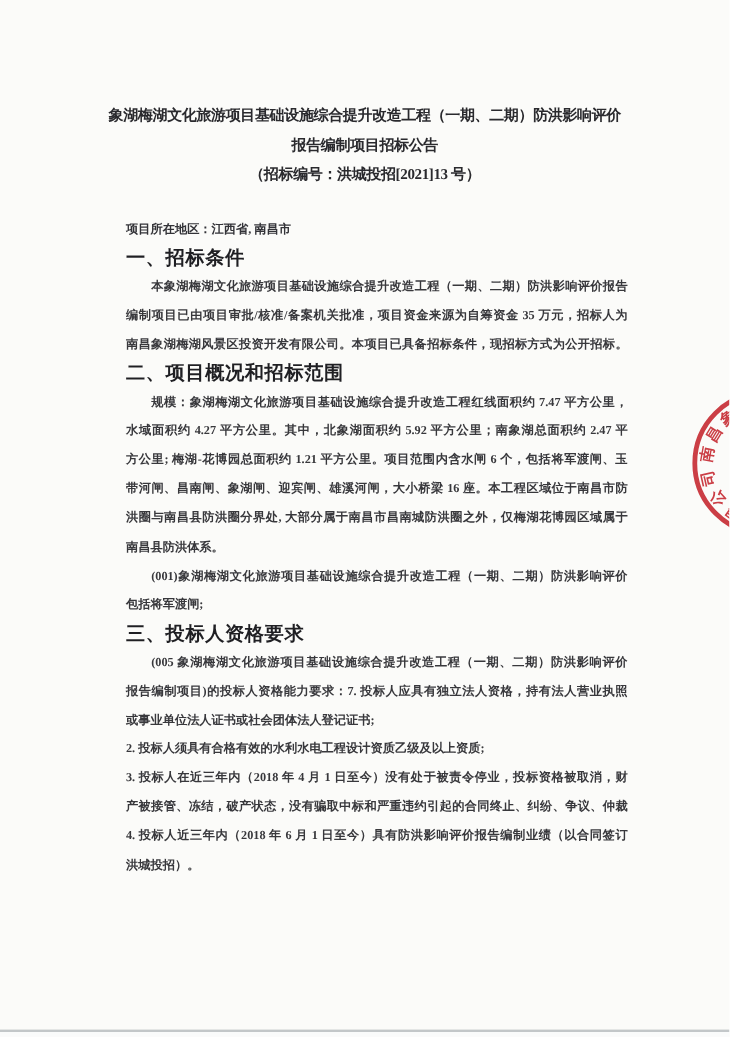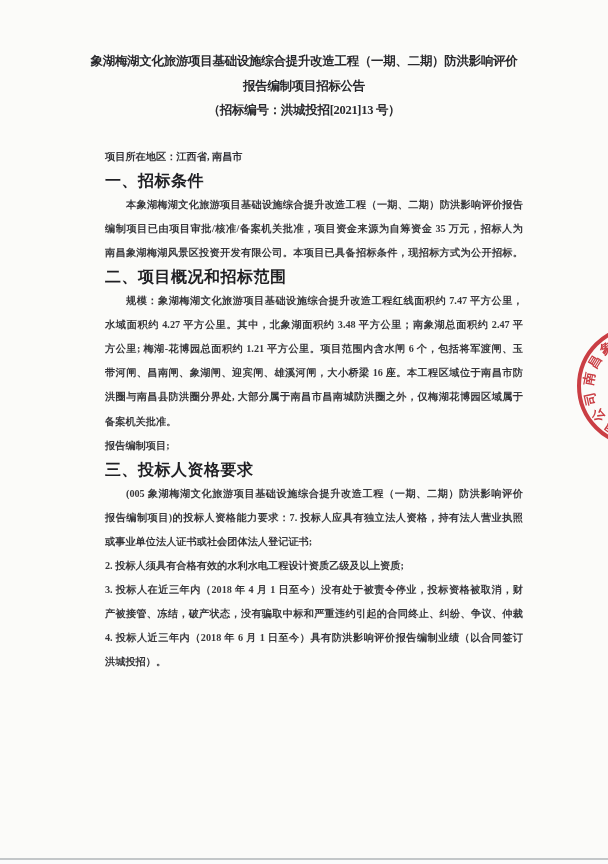--- a/index.html
+++ b/index.html
@@ -9,21 +9,21 @@
     background: #ffffff;
     font-family: "Liberation Serif", "DejaVu Serif", serif;
   }
   .page {
     position: relative;
     width: 608px; height: 864px;
     background: #fbfbf9;
     overflow: hidden;
   }
   .title-block {
-    margin-top: 49px;
+    margin-top: 84px;
     text-align: center;
     line-height: 24.5px;
     font-size: 12.5px;
     font-weight: bold;
     letter-spacing: -0.3px;
     color: #2a2a2e;
   }
   .content {
     margin: 22px 85px 0 105px;
     font-size: 10.2px;
@@ -76,26 +76,27 @@
   </div>
 
   <div class="content">
       <div class="line meta end">项目所在地区：江西省, 南昌市</div>
       <div class="line heading end">一、招标条件</div>
       <div class="line indent">本象湖梅湖文化旅游项目基础设施综合提升改造工程（一期、二期）防洪影响评价报告</div>
       <div class="line">编制项目已由项目审批/核准/备案机关批准，项目资金来源为自筹资金 35 万元，招标人为</div>
       <div class="line">南昌象湖梅湖风景区投资开发有限公司。本项目已具备招标条件，现招标方式为公开招标。</div>
       <div class="line heading end">二、项目概况和招标范围</div>
       <div class="line indent">规模：象湖梅湖文化旅游项目基础设施综合提升改造工程红线面积约 7.47 平方公里，</div>
-      <div class="line">水域面积约 4.27 平方公里。其中，北象湖面积约 3.48 平方公里；南象湖总面积约 2.47 平</div>
+      <div class="line">水域面积约 4.27 平方公里。其中，北象湖面积约 5.92 平方公里；南象湖总面积约 2.47 平</div>
       <div class="line">方公里; 梅湖-花博园总面积约 1.21 平方公里。项目范围内含水闸 6 个，包括将军渡闸、玉</div>
       <div class="line">带河闸、昌南闸、象湖闸、迎宾闸、雄溪河闸，大小桥梁 16 座。本工程区域位于南昌市防</div>
       <div class="line">洪圈与南昌县防洪圈分界处, 大部分属于南昌市昌南城防洪圈之外，仅梅湖花博园区域属于</div>
-      <div class="line end">备案机关批准。</div>
-      <div class="line end">报告编制项目;</div>
+      <div class="line end">南昌县防洪体系。</div>
+      <div class="line indent">(001)象湖梅湖文化旅游项目基础设施综合提升改造工程（一期、二期）防洪影响评价</div>
+      <div class="line end">包括将军渡闸;</div>
       <div class="line heading end">三、投标人资格要求</div>
       <div class="line indent">(005 象湖梅湖文化旅游项目基础设施综合提升改造工程（一期、二期）防洪影响评价</div>
       <div class="line">报告编制项目)的投标人资格能力要求：7. 投标人应具有独立法人资格，持有法人营业执照</div>
       <div class="line end">或事业单位法人证书或社会团体法人登记证书;</div>
       <div class="line end">2. 投标人须具有合格有效的水利水电工程设计资质乙级及以上资质;</div>
       <div class="line">3. 投标人在近三年内（2018 年 4 月 1 日至今）没有处于被责令停业，投标资格被取消，财</div>
       <div class="line">产被接管、冻结，破产状态，没有骗取中标和严重违约引起的合同终止、纠纷、争议、仲裁</div>
       <div class="line">4. 投标人近三年内（2018 年 6 月 1 日至今）具有防洪影响评价报告编制业绩（以合同签订</div>
       <div class="line end">洪城投招）。</div>
     </div>

